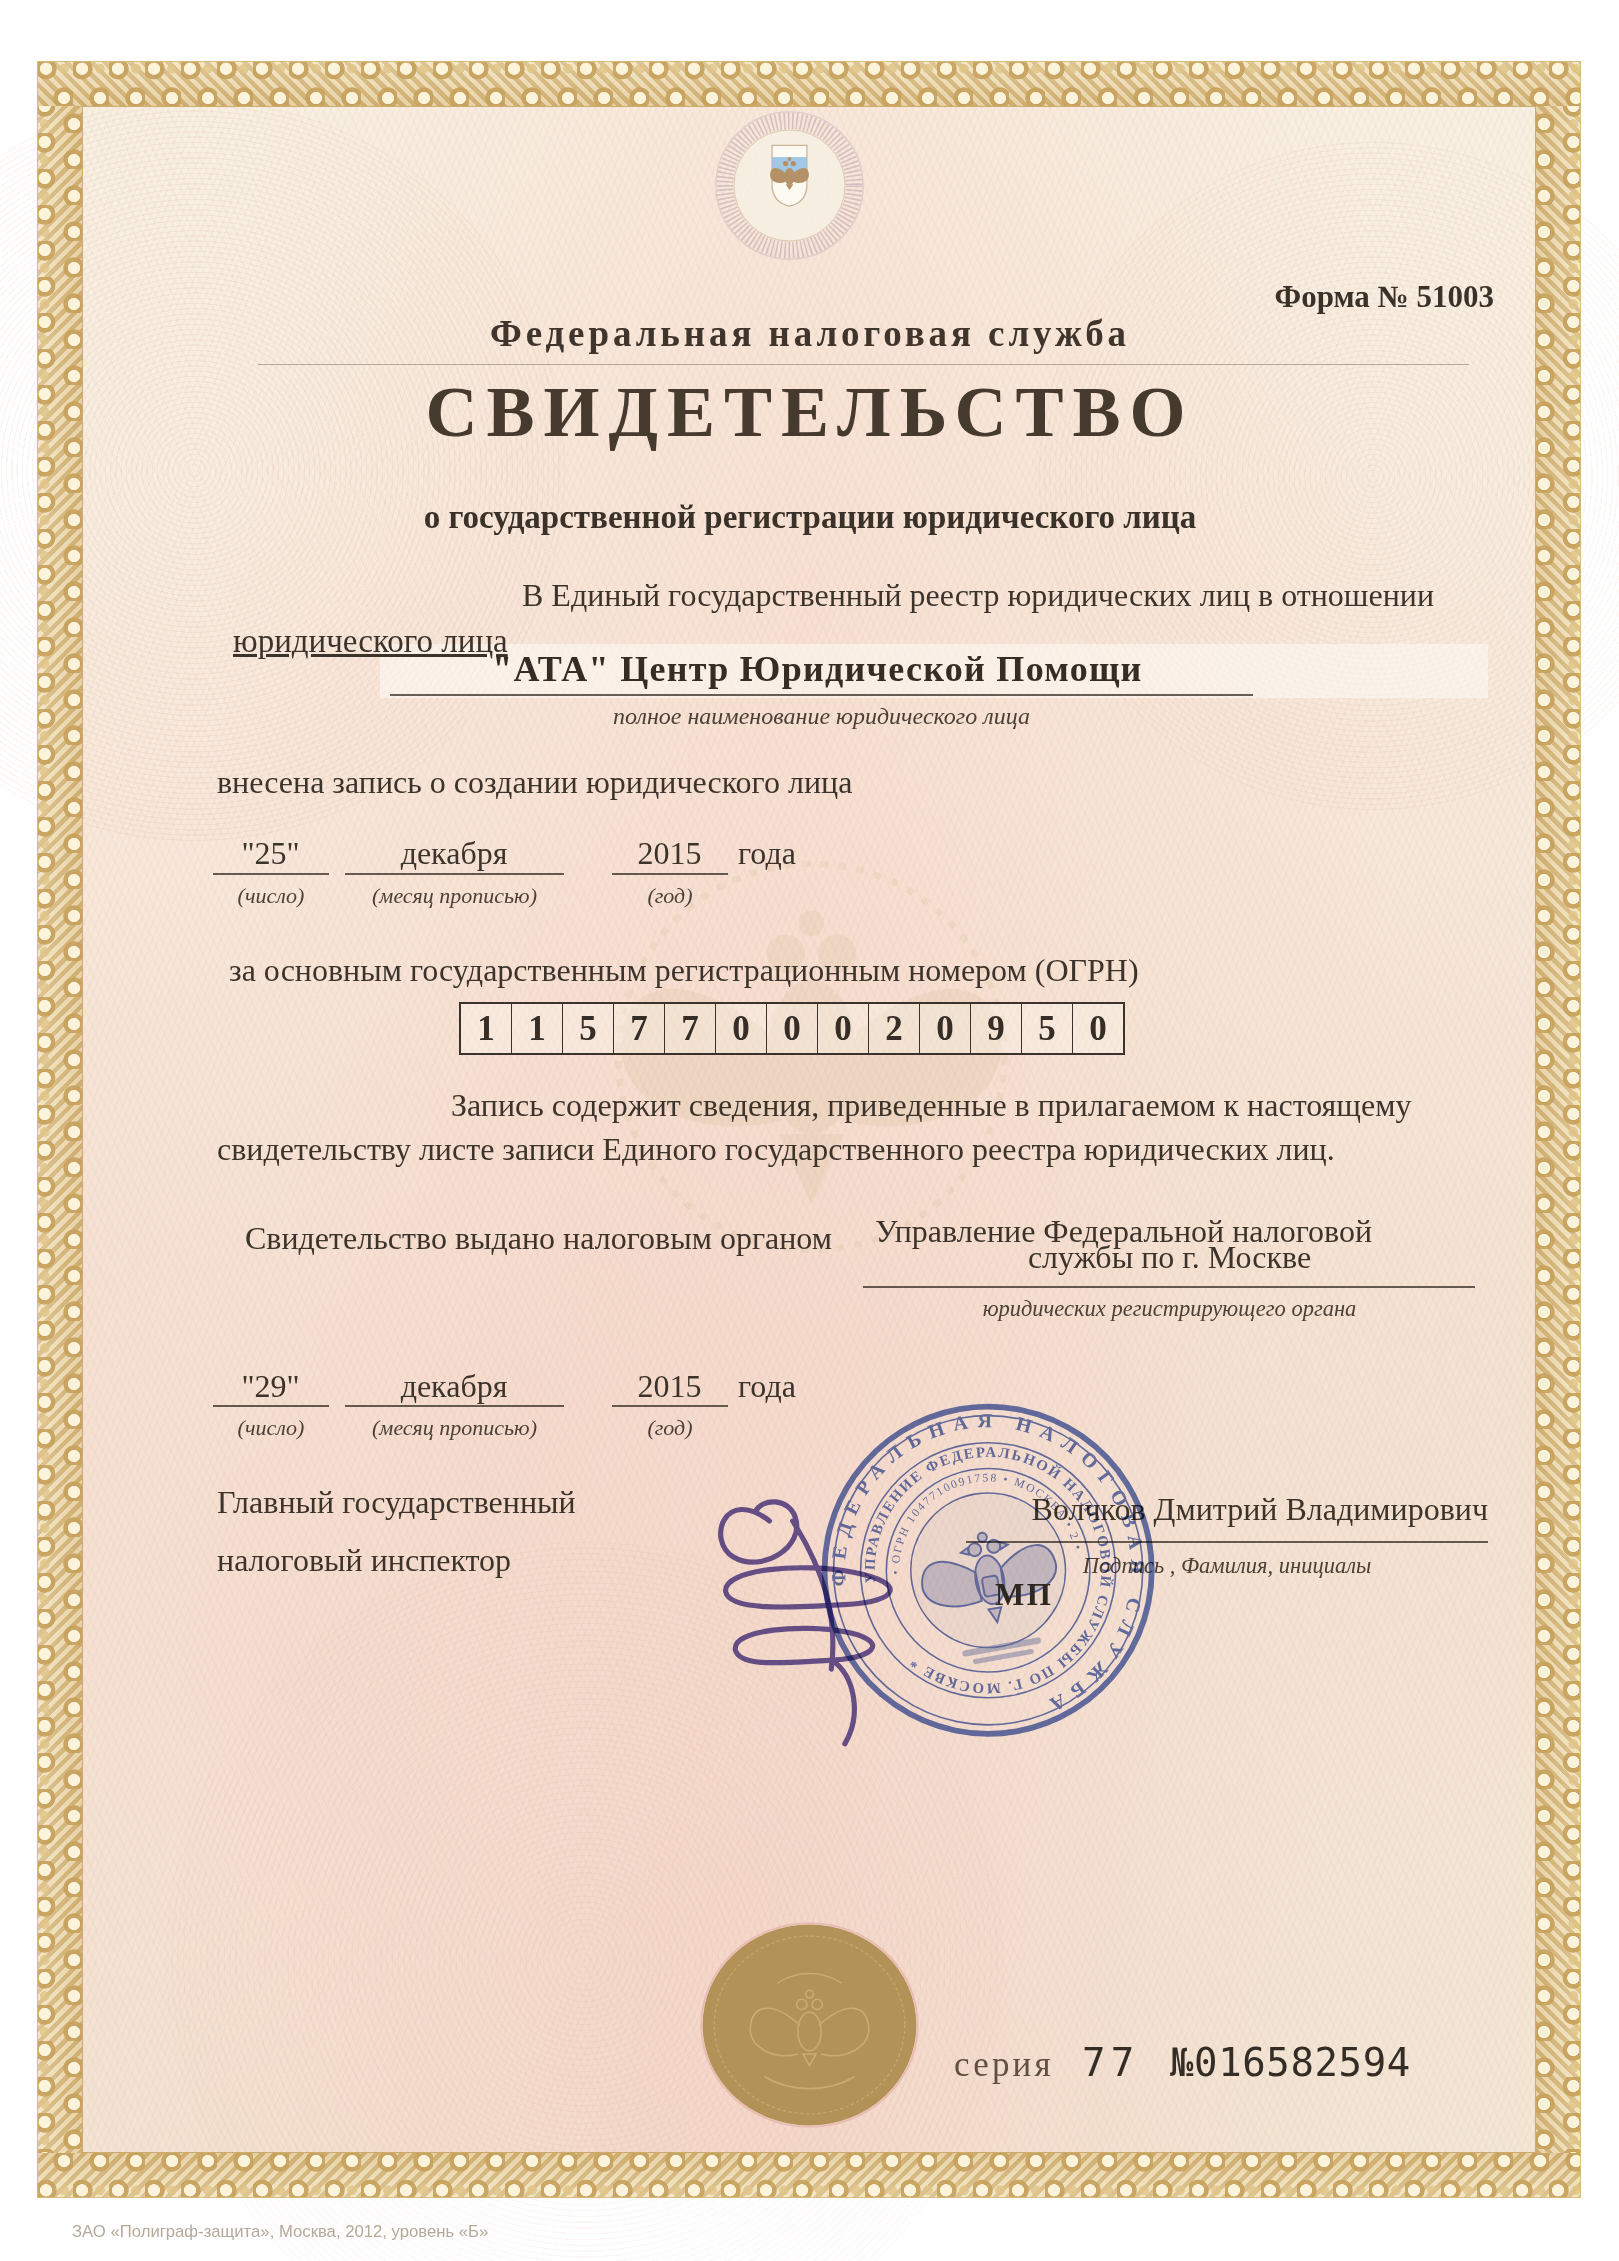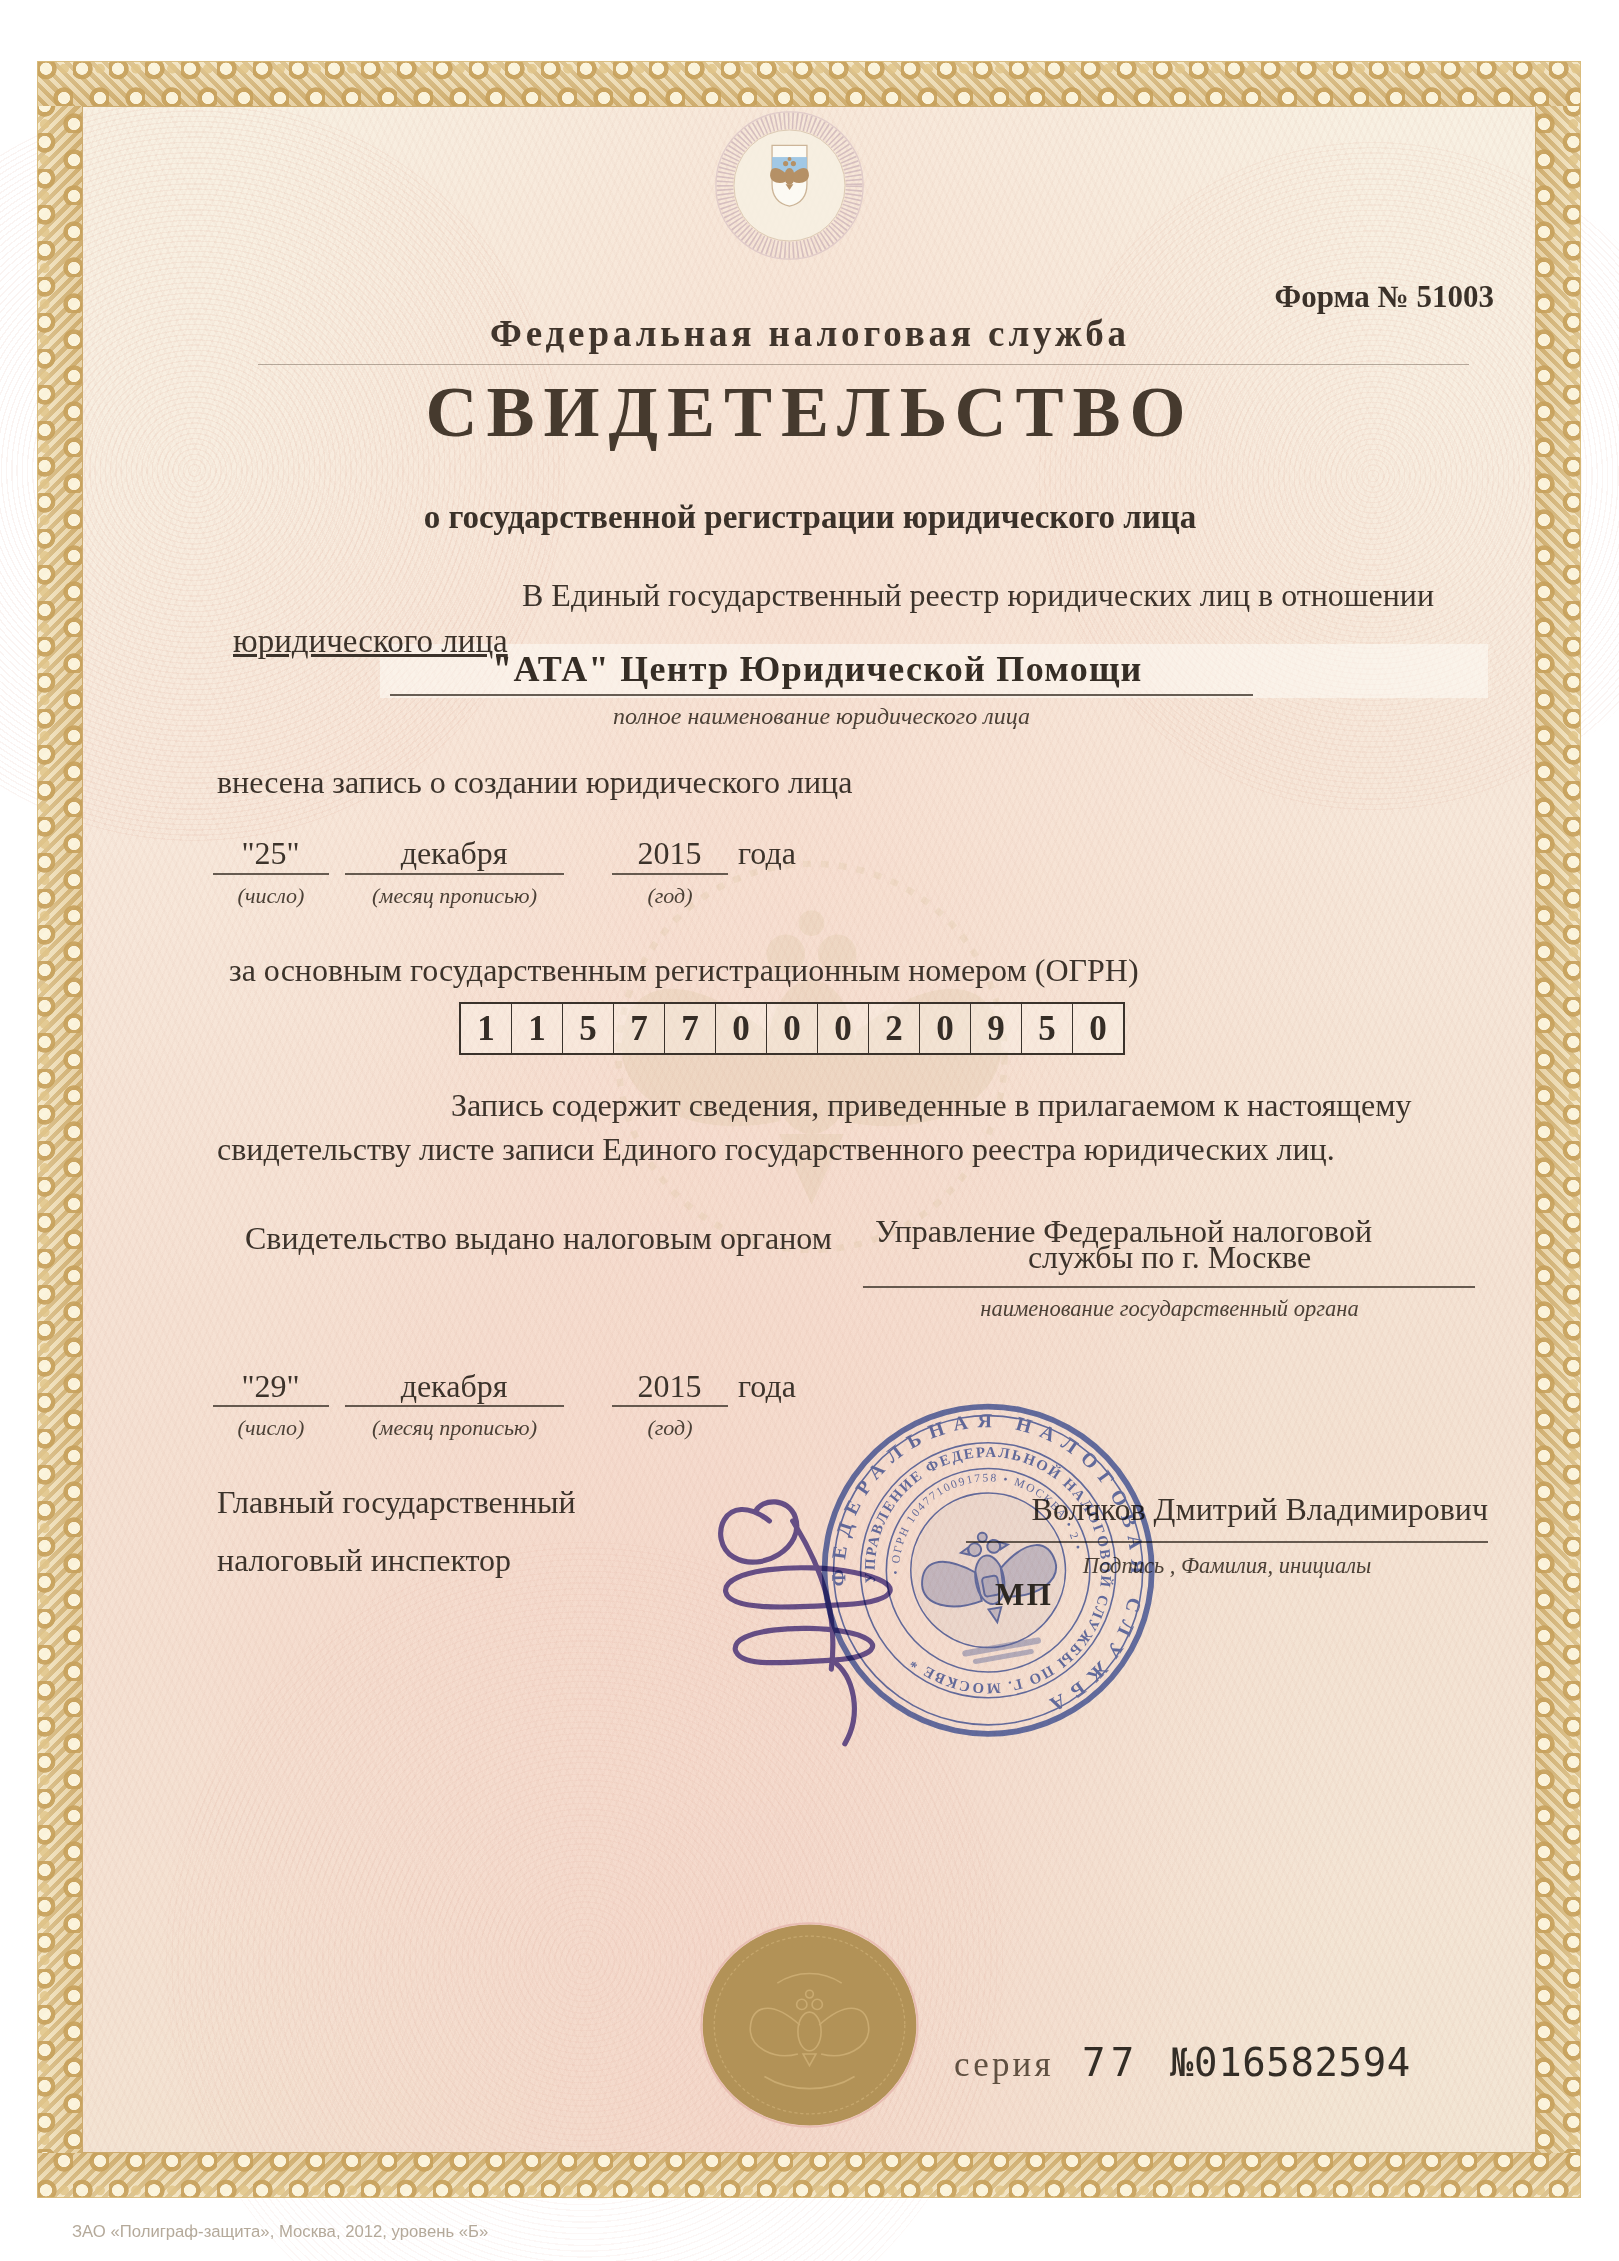--- a/index.html
+++ b/index.html
@@ -182,21 +182,21 @@
     <div class="cell">0</div>
   </div>
 
   <div class="t z" style="left:451px;top:1088px;font-size:32px;">Запись содержит сведения, приведенные в прилагаемом к настоящему</div>
   <div class="t z" style="left:217px;top:1132px;font-size:32px;">свидетельству листе записи Единого государственного реестра юридических лиц.</div>
 
   <div class="t z" style="left:217px;top:1221px;font-size:32px;margin-left:28px;">Свидетельство выдано налоговым органом</div>
   <div class="t z ctr" style="left:811px;top:1194px;width:625px;font-size:32px;margin-top:20px;">Управление Федеральной налоговой</div>
   <div class="t z ctr" style="left:857px;top:1240px;width:625px;font-size:32px;font-family:Liberation Serif, serif;">службы по г. Москве</div>
   <div class="ul z" style="left:863px;top:1286px;width:612px;"></div>
-  <div class="t i z ctr" style="left:857px;top:1296px;width:625px;font-size:22.5px;color:#4b4036;">наименование государственный органа</div>
+  <div class="t i z ctr" style="left:857px;top:1296px;width:625px;font-size:22.5px;color:#4b4036;">юридических регистрирующего органа</div>
 
   <div>
     <div class="t z ctr" style="left:219px;top:1369px;width:103px;font-size:32px;">"29"</div>
     <div class="t z ctr" style="left:351px;top:1369px;width:206px;font-size:32px;">декабря</div>
     <div class="t z ctr" style="left:615px;top:1369px;width:109px;font-size:32px;">2015</div>
     <div class="t z" style="left:738px;top:1369px;font-size:32px;">года</div>
     <div class="ul z" style="left:213px;top:1405px;width:116px;"></div>
     <div class="ul z" style="left:345px;top:1405px;width:219px;"></div>
     <div class="ul z" style="left:612px;top:1405px;width:116px;"></div>
     <div class="t i z ctr" style="left:213px;top:1416px;width:116px;font-size:22px;color:#4b4036;">(число)</div>

